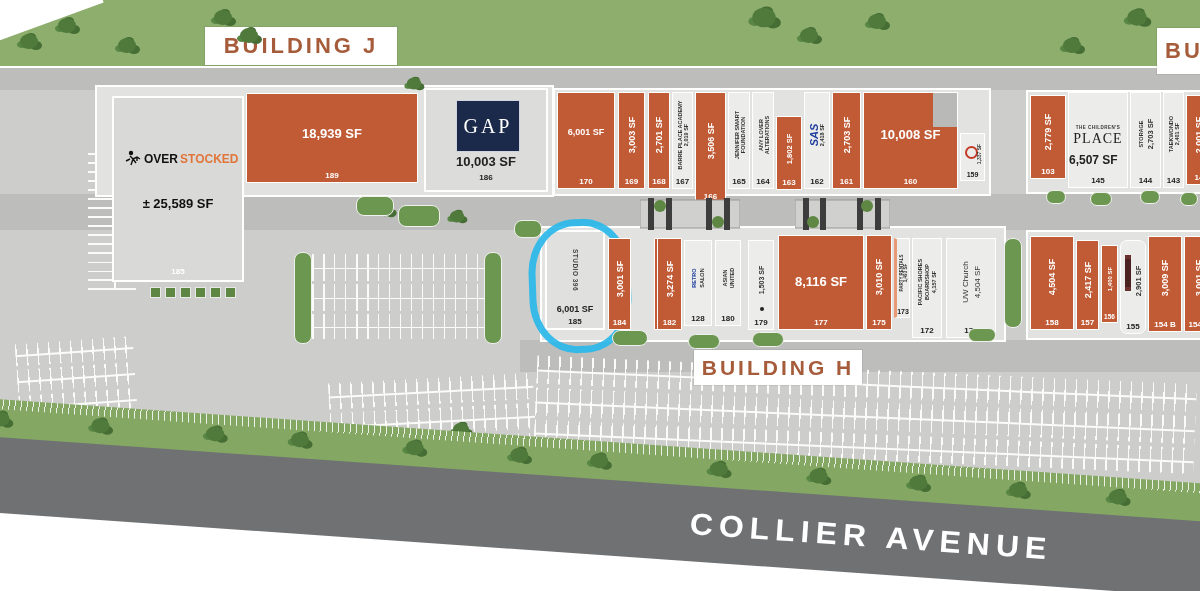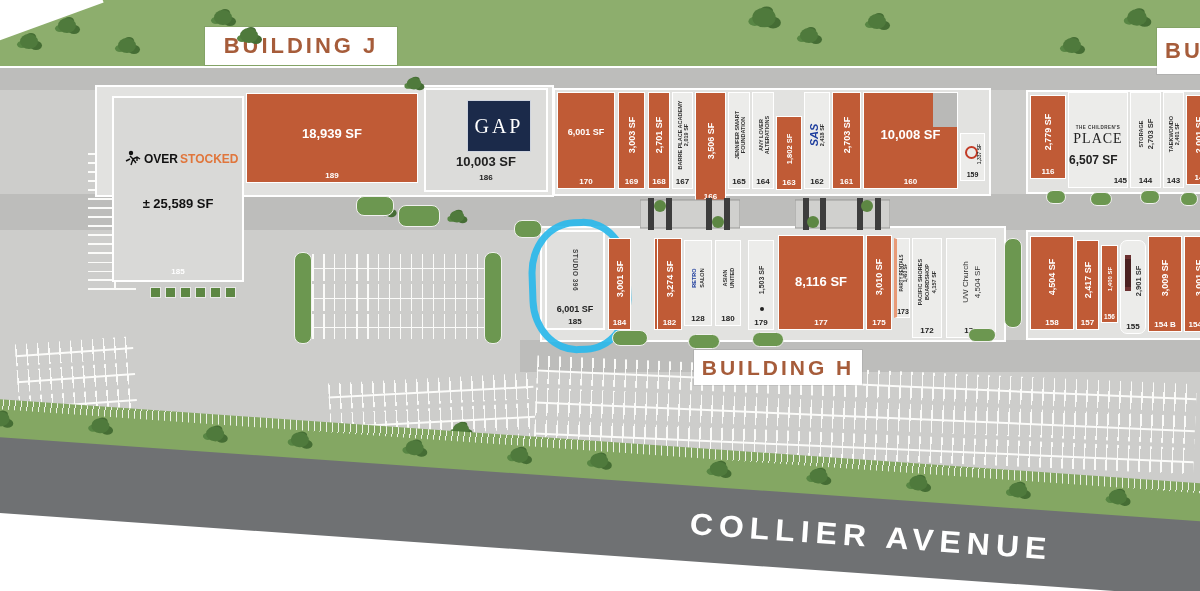--- a/index.html
+++ b/index.html
@@ -41,21 +41,21 @@
   
   .verge{background:#84a763;border-bottom:2px solid #fff;}
   .verge .ticks{position:absolute;left:0;top:0;right:0;height:10px;
       background:repeating-linear-gradient(90deg,rgba(255,255,255,.85) 0 1px,transparent 1px 6px);}
   .road{background:#6f7173;}
   .street-name{position:absolute;color:#fff;font-weight:bold;font-size:32px;
       letter-spacing:6px;white-space:nowrap;transform:scaleY(.95);}
   
   .gap-box{position:absolute;background:#1b2a4a;border:1px solid #cfd4de;display:flex;
       align-items:center;justify-content:center;color:#fff;
-      font-family:"Liberation Serif",serif;font-size:20px;letter-spacing:3px;margin-left:11px;}
+      font-family:"Liberation Serif",serif;font-size:20px;letter-spacing:3px;}
   .ovs-row{position:absolute;display:flex;align-items:center;gap:2px;}
   .ovs-over{font-size:12px;font-weight:bold;color:#111;}
   .ovs-stocked{font-size:12px;font-weight:bold;color:#e0763c;}
   .sas{color:#1f3e9e;font-style:italic;font-weight:bold;font-size:11px;}
   .cp1{position:absolute;top:32px;width:100%;text-align:center;font-size:4.5px;letter-spacing:.5px;color:#333;font-weight:bold;}
   .cp2{position:absolute;top:38px;width:100%;text-align:center;font-family:"Liberation Serif",serif;
        font-size:14px;letter-spacing:1px;color:#222;}
   .cp-sf{position:absolute;top:60px;width:100%;text-align:left;font-weight:bold;font-size:12px;color:#222;}
   .red-dot{position:absolute;width:9px;height:9px;border:2px solid #c23b26;border-radius:50%;}
   .dark-logo{position:absolute;width:6px;height:36px;background:#4a2020;
@@ -180,27 +180,27 @@
     <div class="suite">160</div>
   </div>
   <div class="unit white" style="left:960px;top:133px;width:25px;height:48px;">
     <div class="red-dot" style="left:4px;top:12px;"></div>
     <span class="v vt" style="left:78%;font-size:5px;">1,337 SF</span>
     <div class="suite" style="color:#222;font-size:7px;">159</div>
   </div>
 
   <div class="unit orange" style="left:1030px;top:95px;width:36px;height:84px;">
     <span class="v">2,779 SF</span>
-    <div class="suite">116</div>
+    <div class="suite">103</div>
   </div>
   <div class="unit white" style="left:1068px;top:92px;width:60px;height:96px;">
     <div class="cp1">THE CHILDREN'S</div>
     <div class="cp2">PLACE</div>
     <div class="cp-sf">6,507 SF</div>
-    <div class="suite" style="color:#222;text-align:right;">145</div>
+    <div class="suite" style="color:#222;">145</div>
   </div>
   <div class="unit white" style="left:1130px;top:92px;width:31px;height:96px;">
     <span class="v vt" style="left:36%;">STORAGE</span>
     <span class="v" style="left:66%;font-size:7.5px;color:#333;">2,703 SF</span>
     <div class="suite" style="color:#222;">144</div>
   </div>
   <div class="unit white" style="left:1163px;top:92px;width:21px;height:96px;">
     <span class="v vt" style="left:36%;">TAEKWONDO</span>
     <span class="v vt" style="left:68%;">2,401 SF</span>
     <div class="suite" style="color:#222;">143</div>

